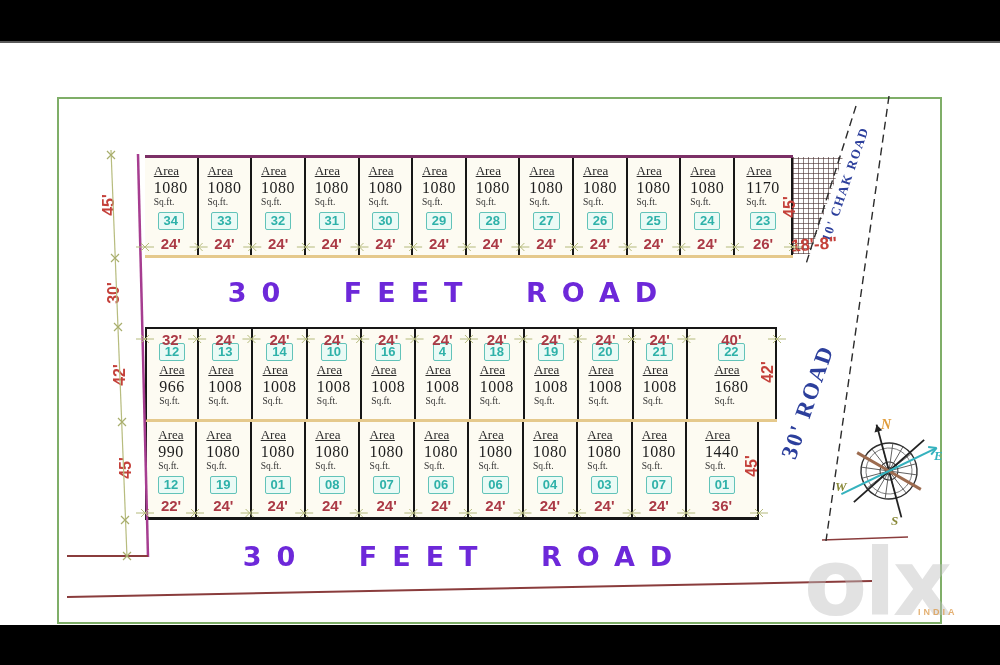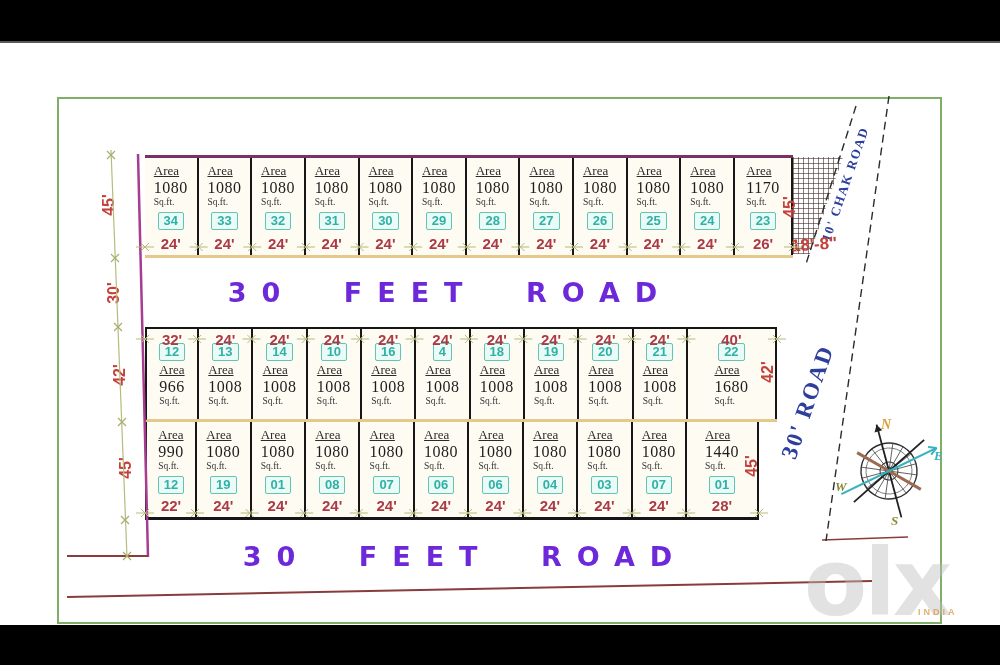--- a/index.html
+++ b/index.html
@@ -382,21 +382,21 @@
         <div class="num-badge">07</div>
         <div class="w-label">24'</div>
       </div>
       <div class="plot" style="flex-grow: 32;">
         <div class="area-block">
           <div class="area-word">Area</div>
           <div class="area-val">1440</div>
           <div class="area-unit">Sq.ft.</div>
         </div>
         <div class="num-badge">01</div>
-        <div class="w-label">28'</div>
+        <div class="w-label">36'</div>
       </div>
     </div>
 
   <div id="road-mid-caption" class="road-caption">30 FEET ROAD</div>
   <div id="road-bot-caption" class="road-caption">30 FEET ROAD</div>
   <div id="chak-road-caption" class="road-caption-diagonal">10' CHAK ROAD</div>
   <div id="side-road-caption" class="road-caption-diagonal">30' ROAD</div>
 
   <div id="dim-left-0" class="dim vert">45'</div>
   <div id="dim-left-1" class="dim vert">30'</div>

